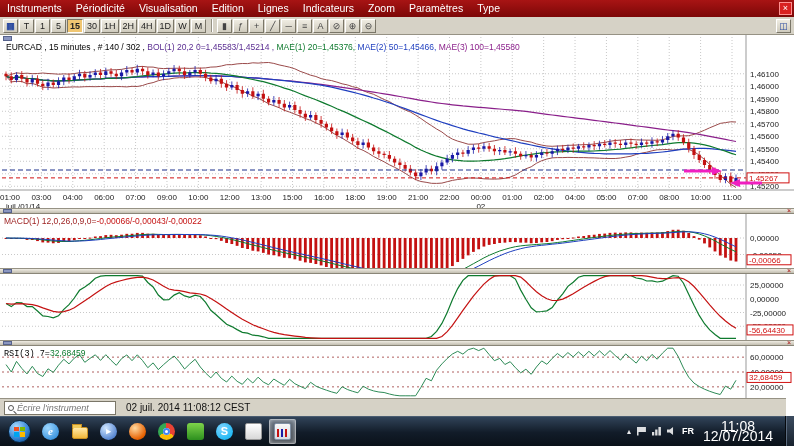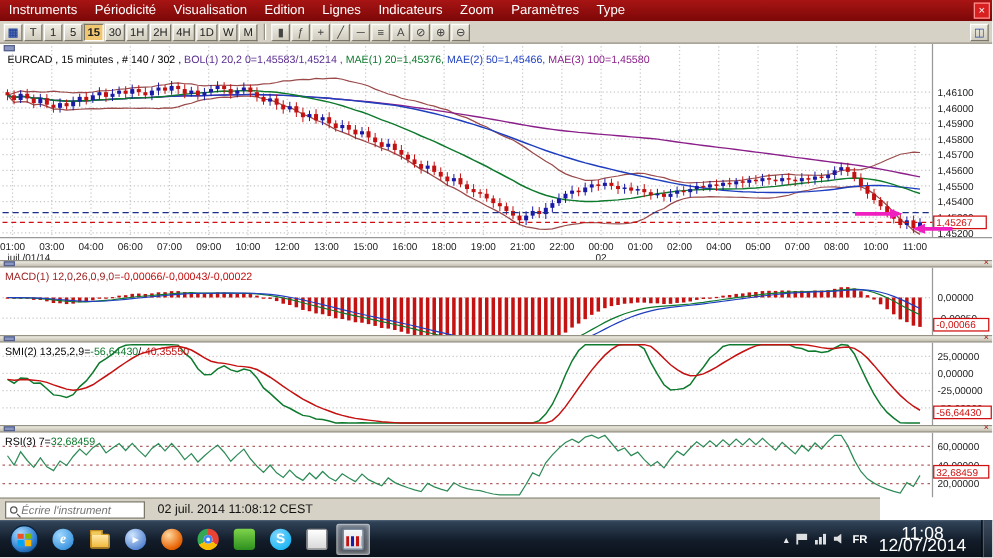--- a/index.html
+++ b/index.html
@@ -21,21 +21,21 @@
 .tsep{width:1px;height:13px;background:#969284;margin:0 4px;box-shadow:1px 0 0 #fff}
 .right-btn{margin-left:auto;color:#2a4aa0}
 
 .panel-svg{position:absolute;left:0;background:#fff;z-index:1}
 .corner-ico{position:absolute;left:3px;width:9px;height:5px;background:#8a96c0;border:1px solid #56628c;z-index:6}
 .ptitle{position:absolute;z-index:6;font-size:8.5px;white-space:nowrap}
 .splitter{position:absolute;left:0;width:794px;height:6px;background:linear-gradient(#efece2,#c2beb0);border-top:1px solid #969284;border-bottom:1px solid #8a8678;z-index:5}
 .sicon{position:absolute;left:3px;top:0;width:9px;height:4px;background:#8a96c0;border:1px solid #56628c}
 .sclose{position:absolute;right:3px;top:-2px;color:#a00000;font-size:7px;line-height:8px}
 
-.statusbar{position:absolute;top:398px;left:0;width:704px;height:18px;background:#d6d2c6;border-top:1px solid #969284;display:flex;align-items:center;gap:10px;padding:0 4px;z-index:9}
+.statusbar{position:absolute;top:398px;left:0;width:786px;height:18px;background:#d6d2c6;border-top:1px solid #969284;display:flex;align-items:center;gap:10px;padding:0 4px;z-index:9}
 .search-box{width:112px;height:14px;background:#fff;border:1px solid #7a7668;display:flex;align-items:center;padding:0 3px}
 .mag{width:6px;height:6px;border:1px solid #555;border-radius:50%;position:relative;margin-right:3px;flex:none}
 .mag::after{content:"";position:absolute;width:4px;height:1px;background:#555;transform:rotate(45deg);left:4px;top:6px}
 .search-box input{border:0;outline:0;width:92px;font-size:9px;font-style:italic;color:#666;font-family:"Liberation Sans",sans-serif;background:transparent}
 .timestamp{font-size:10px;font-weight:normal;color:#111}
 
 .taskbar{position:absolute;top:416px;left:0;width:794px;height:30px;background:linear-gradient(#33465c,#121c29 55%,#0a1119);display:flex;align-items:center;padding-left:3px;z-index:9;box-shadow:inset 0 1px 0 #4a5c70}
 .orb{width:23px;height:23px;border-radius:50%;background:radial-gradient(circle at 35% 28%,#aadcff,#2f7fd0 60%,#0a3a6a);border:1px solid #08243e;margin:0 5px;position:relative;flex:none}
 .flag{position:absolute;left:5px;top:6px;width:11px;height:10px;display:grid;grid-template-columns:1fr 1fr;grid-template-rows:1fr 1fr;gap:1px}
 .flag i{display:block}
@@ -657,39 +657,38 @@
       <line x1="2" y1="38.5" x2="746" y2="38.5" stroke="#c8c8c8" stroke-dasharray="1,2"></line>
       <text x="750" y="41.5" font-size="8" fill="#222">-25,00000</text>
       <line x1="2" y1="52.25000000000001" x2="746" y2="52.25000000000001" stroke="#c8c8c8" stroke-dasharray="1,2"></line>
       <text x="750" y="55.25000000000001" font-size="8" fill="#222">-50,00000</text>
       <line x1="746" y1="0" x2="746" y2="66" stroke="#999"></line>
       <polyline points="6.0,29.5 11.3,32.6 16.5,28.5 21.8,28.8 27.0,32.6 32.3,32.5 37.5,37.0 42.8,41.9 48.0,42.5 53.3,43.9 58.5,41.8 63.8,35.3 69.0,30.7 74.3,24.0 79.5,16.3 84.8,12.9 90.0,9.3 95.3,4.3 100.5,2.2 105.8,1.7 111.0,1.7 116.3,1.7 121.5,1.7 126.8,1.7 132.0,1.7 137.3,1.7 142.5,2.1 147.8,8.5 153.1,13.0 158.3,21.0 163.6,25.8 168.8,25.7 174.1,21.1 179.3,18.7 184.6,21.9 189.8,23.4 195.1,21.2 200.3,22.5 205.6,28.3 210.8,36.3 216.1,40.7 221.3,45.5 226.6,50.3 231.8,52.6 237.1,55.6 242.3,58.3 247.6,59.1 252.8,61.2 258.1,61.6 263.3,62.8 268.6,64.4 273.8,64.3 279.1,64.4 284.3,64.4 289.6,64.3 294.8,64.4 300.1,64.4 305.4,64.4 310.6,64.4 315.9,64.4 321.1,64.4 326.4,64.4 331.6,64.4 336.9,64.4 342.1,64.4 347.4,64.4 352.6,64.4 357.9,64.4 363.1,64.4 368.4,64.4 373.6,64.4 378.9,64.4 384.1,64.4 389.4,64.4 394.6,64.4 399.9,64.4 405.1,64.4 410.4,64.4 415.6,64.4 420.9,64.4 426.1,64.4 431.4,62.5 436.6,57.3 441.9,49.4 447.2,38.4 452.4,25.8 457.7,14.6 462.9,6.4 468.2,1.7 473.4,1.7 478.7,1.7 483.9,1.7 489.2,1.7 494.4,1.7 499.7,1.7 504.9,1.7 510.2,1.7 515.4,5.1 520.7,16.1 525.9,25.3 531.2,33.8 536.4,37.9 541.7,37.5 546.9,36.8 552.2,33.6 557.4,26.1 562.7,19.8 567.9,12.4 573.2,8.2 578.4,3.2 583.7,1.7 588.9,1.7 594.2,1.7 599.5,1.7 604.7,1.7 610.0,1.7 615.2,1.7 620.5,1.7 625.7,1.7 631.0,1.7 636.2,4.0 641.5,4.8 646.7,7.0 652.0,6.9 657.2,8.0 662.5,7.2 667.7,4.4 673.0,1.7 678.2,2.2 683.5,9.2 688.7,20.2 694.0,31.3 699.2,41.4 704.5,49.7 709.7,55.9 715.0,60.5 720.2,64.3 725.5,64.4 730.7,64.4 736.0,64.4" fill="none" stroke="#0e7a2e" stroke-width="1.2"></polyline>
       <polyline points="6.0,29.5 11.3,30.1 16.5,29.8 21.8,29.6 27.0,30.2 32.3,30.7 37.5,31.9 42.8,33.9 48.0,35.6 53.3,37.3 58.5,38.2 63.8,37.6 69.0,36.2 74.3,33.8 79.5,30.3 84.8,26.8 90.0,23.3 95.3,19.5 100.5,16.0 105.8,12.6 111.0,9.7 116.3,7.9 121.5,6.5 126.8,5.1 132.0,4.2 137.3,3.4 142.5,3.1 147.8,4.2 153.1,6.0 158.3,9.0 163.6,12.3 168.8,15.0 174.1,16.2 179.3,16.7 184.6,17.7 189.8,18.9 195.1,19.3 200.3,20.0 205.6,21.6 210.8,24.6 216.1,27.8 221.3,31.3 226.6,35.1 231.8,38.6 237.1,42.0 242.3,45.3 247.6,48.0 252.8,50.7 258.1,52.9 263.3,54.8 268.6,56.8 273.8,58.3 279.1,59.6 284.3,60.7 289.6,61.4 294.8,62.1 300.1,62.7 305.4,63.4 310.6,63.8 315.9,64.1 321.1,64.4 326.4,64.4 331.6,64.4 336.9,64.4 342.1,64.4 347.4,64.4 352.6,64.4 357.9,64.4 363.1,64.4 368.4,64.4 373.6,64.4 378.9,64.4 384.1,64.4 389.4,64.4 394.6,64.4 399.9,64.4 405.1,64.4 410.4,64.4 415.6,64.4 420.9,64.4 426.1,64.4 431.4,64.4 436.6,64.4 441.9,62.5 447.2,57.6 452.4,51.3 457.7,43.9 462.9,36.4 468.2,29.1 473.4,22.1 478.7,15.8 483.9,10.1 489.2,5.5 494.4,2.2 499.7,1.7 504.9,1.7 510.2,1.7 515.4,1.7 520.7,3.1 525.9,7.5 531.2,12.8 536.4,17.8 541.7,21.7 546.9,24.8 552.2,26.5 557.4,26.4 562.7,25.1 567.9,22.6 573.2,19.7 578.4,16.4 583.7,13.3 588.9,10.2 594.2,7.4 599.5,4.8 604.7,2.7 610.0,1.7 615.2,1.7 620.5,1.7 625.7,1.7 631.0,1.7 636.2,1.7 641.5,1.7 646.7,2.2 652.0,3.1 657.2,4.1 662.5,4.7 667.7,4.7 673.0,4.0 678.2,3.6 683.5,4.7 688.7,7.8 694.0,12.5 699.2,18.3 704.5,24.6 709.7,30.8 715.0,36.8 720.2,42.3 725.5,47.0 730.7,51.0 736.0,54.2" fill="none" stroke="#c41111" stroke-width="1.2"></polyline>
       <rect x="747" y="50.904365000000006" width="46" height="10" fill="#fff" stroke="#d01010"></rect>
       <text x="749" y="58.904365000000006" font-size="8" fill="#d01010">-56,64430</text>
     </svg>
-  <div class="ptitle" style="top:276px;left:4px"><span style="color: rgb(0, 0, 0);">SMI(2) 13,25,2,9=</span><span style="color: rgb(14, 122, 46);">-56,64430</span><span style="color: rgb(0, 0, 0);">/</span><span style="color: rgb(196, 17, 17);">-40,35550</span></div>
 
   <div class="splitter" style="top:340px">
     <span class="sicon"></span>
     <span class="sclose">×</span>
   </div>
   <svg id="rsi-svg" class="panel-svg" width="794" height="52" style="top:346px">
       <line x1="2" y1="11.142857142857142" x2="746" y2="11.142857142857142" stroke="#b06060" stroke-dasharray="2,3"></line>
       <text x="750" y="14.142857142857142" font-size="8" fill="#222">60,00000</text>
       <line x1="2" y1="26" x2="746" y2="26" stroke="#b06060" stroke-dasharray="2,3"></line>
       <text x="750" y="29" font-size="8" fill="#222">40,00000</text>
       <line x1="2" y1="40.857142857142854" x2="746" y2="40.857142857142854" stroke="#b06060" stroke-dasharray="2,3"></line>
       <text x="750" y="43.857142857142854" font-size="8" fill="#222">20,00000</text>
       <line x1="746" y1="0" x2="746" y2="52" stroke="#999"></line>
       <polyline points="6.0,18.6 11.3,26.0 16.5,15.4 21.8,22.4 27.0,27.9 32.3,20.3 37.5,27.5 42.8,30.5 48.0,22.8 53.3,26.4 58.5,19.2 63.8,13.3 69.0,17.9 74.3,12.1 79.5,8.7 84.8,16.3 90.0,12.4 95.3,8.8 100.5,14.4 105.8,8.7 111.0,14.3 116.3,19.3 121.5,12.7 126.8,8.9 132.0,14.7 137.3,8.8 142.5,14.5 147.8,21.7 153.1,16.9 158.3,23.6 163.6,18.6 168.8,14.1 174.1,10.0 179.3,15.8 184.6,23.0 189.8,17.9 195.1,13.3 200.3,21.0 205.6,27.0 210.8,31.9 216.1,26.0 221.3,32.3 226.6,36.0 231.8,30.1 237.1,35.3 242.3,38.3 247.6,32.4 252.8,37.0 258.1,31.2 263.3,36.0 268.6,38.8 273.8,33.0 279.1,36.4 284.3,39.3 289.6,33.3 294.8,37.7 300.1,40.3 305.4,42.6 310.6,36.3 315.9,40.1 321.1,42.3 326.4,44.2 331.6,45.9 336.9,47.3 342.1,40.7 347.4,43.5 352.6,45.3 357.9,46.8 363.1,40.2 368.4,43.2 373.6,44.9 378.9,46.0 384.1,46.5 389.4,48.0 394.6,49.2 399.9,49.8 405.1,49.8 410.4,49.8 415.6,49.8 420.9,41.4 426.1,32.3 431.4,34.8 436.6,24.2 441.9,17.9 447.2,12.5 452.4,8.0 457.7,5.3 462.9,8.1 468.2,3.7 473.4,2.2 478.7,4.6 483.9,2.2 489.2,8.6 494.4,14.7 499.7,12.4 504.9,18.5 510.2,15.7 515.4,21.7 520.7,26.8 525.9,23.2 531.2,28.3 536.4,21.0 541.7,14.9 546.9,18.3 552.2,12.4 557.4,7.5 562.7,11.5 567.9,6.6 573.2,10.9 578.4,5.9 583.7,10.4 588.9,5.3 594.2,10.0 599.5,4.9 604.7,9.7 610.0,4.6 615.2,9.5 620.5,14.1 625.7,7.9 631.0,12.6 636.2,17.1 641.5,10.2 646.7,14.8 652.0,8.4 657.2,13.2 662.5,7.1 667.7,2.2 673.0,2.2 678.2,10.5 683.5,22.1 688.7,31.2 694.0,37.1 699.2,40.5 704.5,43.2 709.7,45.3 715.0,47.1 720.2,48.5 725.5,40.1 730.7,43.2 736.0,34.3" fill="none" stroke="#2e8b57" stroke-width="1"></polyline>
       <rect x="747" y="26.43430457142857" width="44" height="10" fill="#fff" stroke="#d01010"></rect>
       <text x="749" y="34.43430457142857" font-size="8" fill="#d01010">32,68459</text>
     </svg>
-  <div class="ptitle" style="top:348px;left:4px"><span style="color: rgb(0, 0, 0);">RSI(3) 7=</span><span style="color: rgb(14, 122, 46);">32,68459</span></div>
+  <div class="ptitle" style="top:348px;left:4px"><span style="color: rgb(0, 0, 0); font-family: Liberation Mono, monospace;">RSI(3) 7=</span><span style="color: rgb(14, 122, 46);">32,68459</span></div>
 
   <div class="statusbar">
     <div class="search-box">
       <span class="mag"></span>
       <input placeholder="Écrire l'instrument" style="">
     </div>
     <div class="timestamp">02 juil. 2014 11:08:12 CEST</div>
   </div>
 
   <div class="taskbar">

